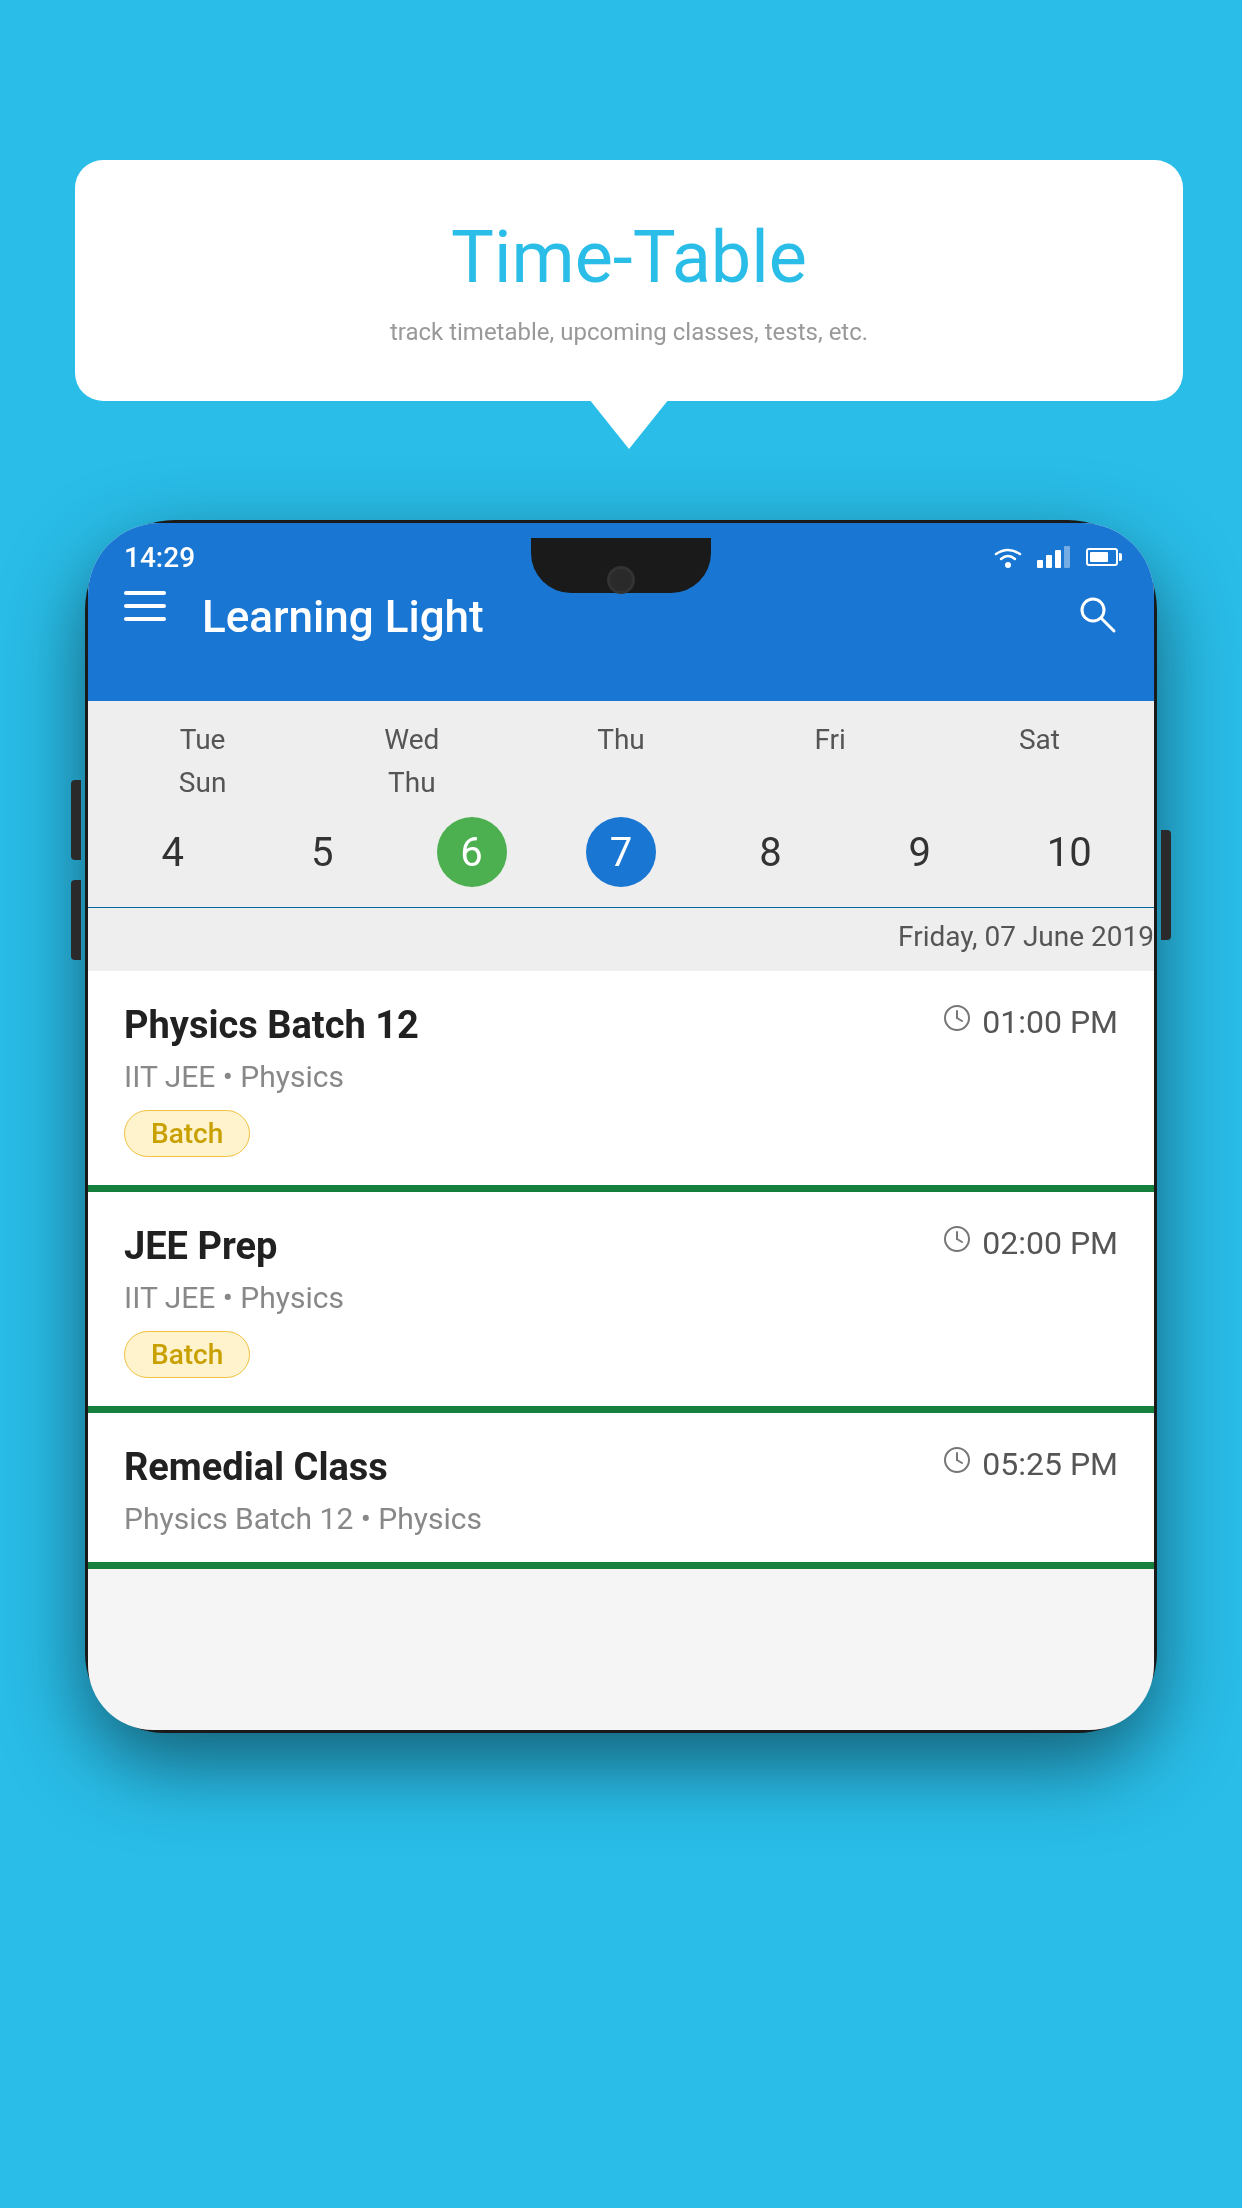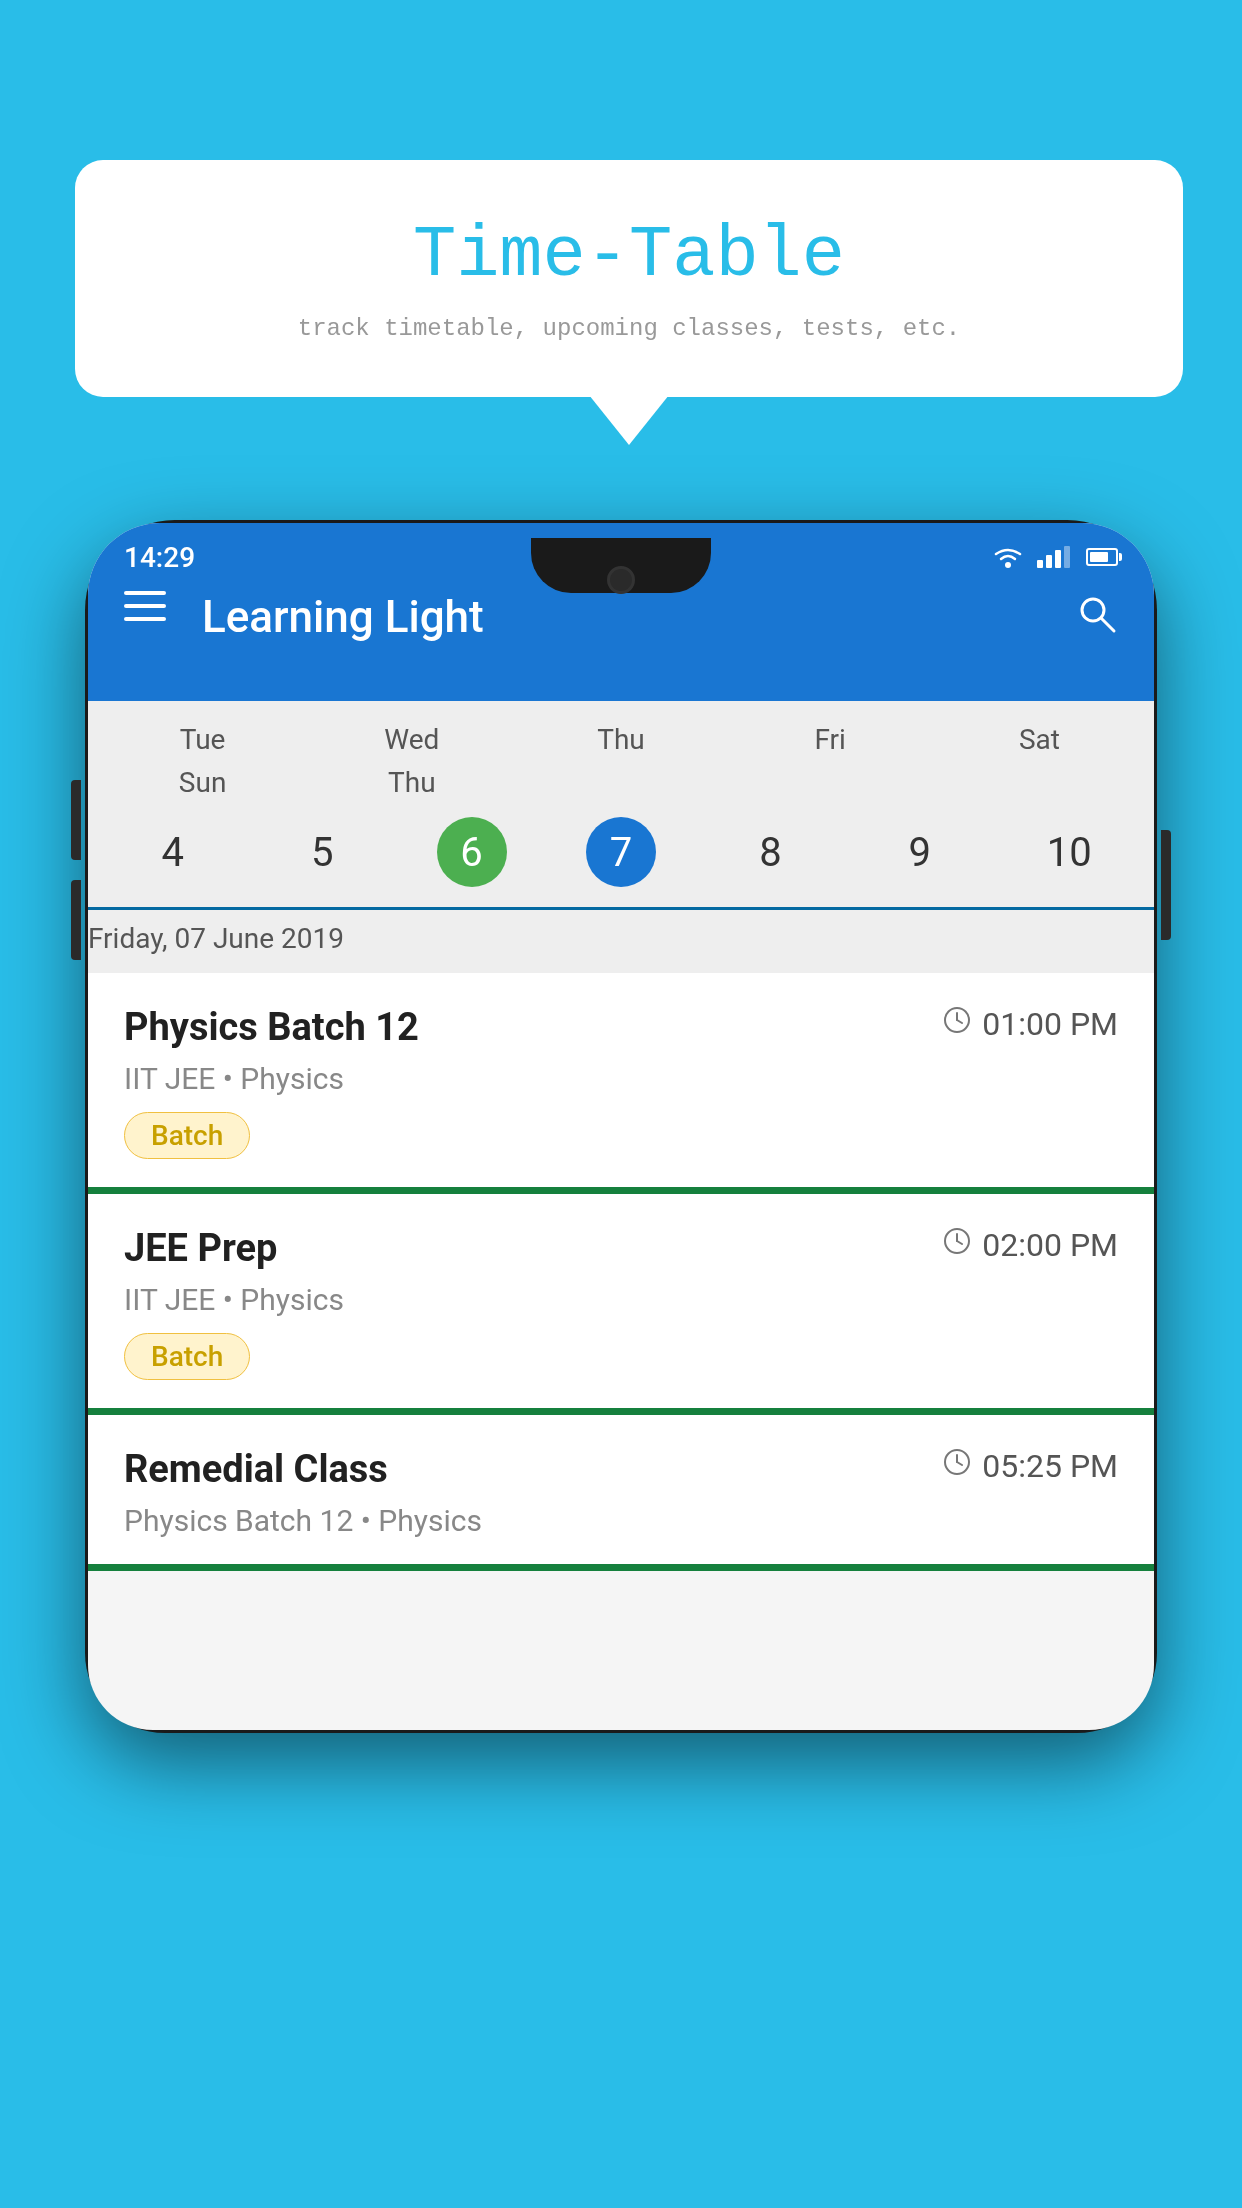--- a/index.html
+++ b/index.html
@@ -13,21 +13,20 @@
       overflow: hidden;
       position: relative;
     }
 
     
     .speech-bubble-container {
       position: absolute;
       top: 160px;
       left: 75px;
       right: 59px;
-      font-family: Liberation Mono, monospace;
     }
 
     .speech-bubble {
       background: white;
       border-radius: 28px;
       padding: 55px 60px 55px 60px;
       text-align: center;
       position: relative;
     }
 
@@ -289,25 +288,25 @@
       background: #4caf50;
       color: white;
     }
 
     .date-circle.selected {
       background: #1976d2;
       color: white;
     }
 
     .selected-date-label {
-      text-align: left;
+      text-align: right;
       font-size: 28px;
       color: #555;
       padding: 12px 0 18px 0;
-      border-top: 3px solid #0369a1;
+      border-top: 1px solid #0369a1;
       margin-top: 4px;
     }
 
     
     .schedule-list {
       background: white;
       overflow-y: auto;
     }
 
     .schedule-item {

